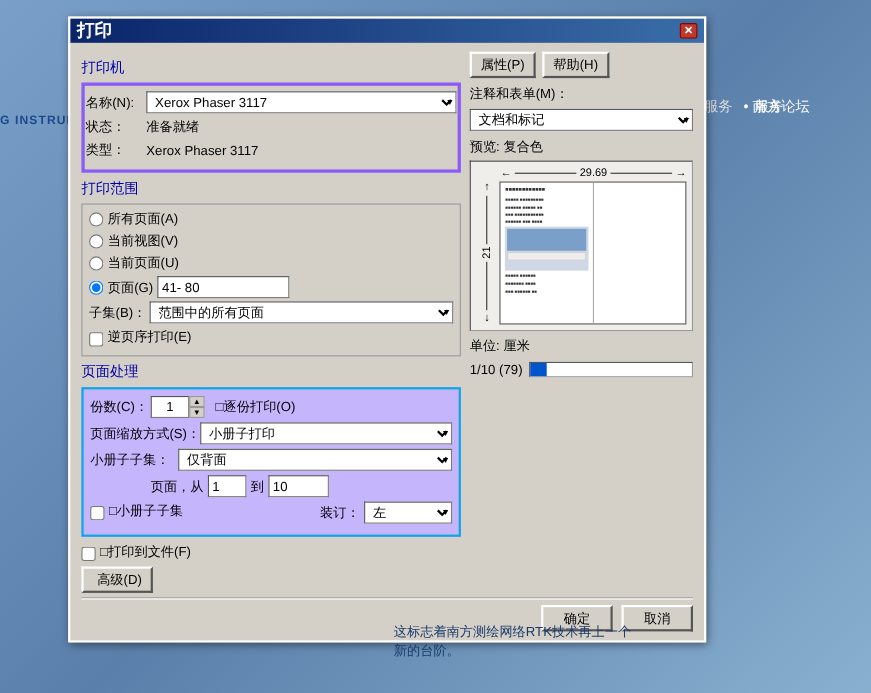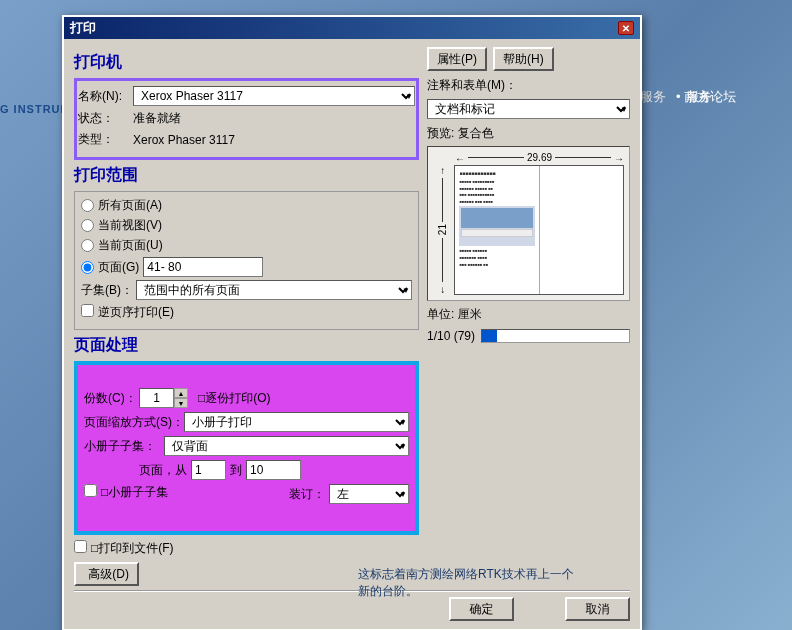--- a/index.html
+++ b/index.html
@@ -45,21 +45,21 @@
     .title-bar {
       background: linear-gradient(to right, #0a246a, #3a6ea8);
       color: #fff;
       padding: 3px 6px;
       display: flex;
       align-items: center;
       justify-content: space-between;
       height: 22px;
     }
     .title-bar-text {
-      font-size: 13px;
+      font-size: 16px;
       font-weight: bold;
     }
     .title-bar-close {
       width: 16px;
       height: 14px;
       background: #c0392b;
       border: 1px solid #8b0000;
       border-radius: 2px;
       cursor: pointer;
       display: flex;
@@ -72,22 +72,22 @@
 
     
     .dialog-body {
       padding: 8px 10px;
       background: #d4d0c8;
     }
 
     
     .section-header {
       color: #0000aa;
-      font-size: 16px;
-      font-weight: bold;
+      font-size: 13px;
+      font-weight: normal;
       margin-bottom: 5px;
       margin-top: 5px;
     }
 
     
     .form-row {
       display: flex;
       align-items: center;
       margin-bottom: 4px;
     }
@@ -150,21 +150,21 @@
       align-items: center;
       margin-bottom: 3px;
     }
     .radio-row input[type=radio] {
       margin-right: 4px;
     }
 
     
     .check-row {
       display: flex;
-      align-items: flex-start;
+      align-items: flex-end;
       margin-bottom: 3px;
     }
     .check-row input[type=checkbox] {
       margin-right: 4px;
     }
 
     
     .spinbox {
       display: inline-flex;
       align-items: center;
@@ -362,21 +362,21 @@
           </div>
 
           <div class="check-row">
             <input type="checkbox" style="">
             <span>逆页序打印(E)</span>
           </div>
         </div>
 
         
         <div class="section-header">页面处理</div>
-        <div style="background:#d946ef;border:4px solid #0ea5e9;padding:23px 6px;margin-bottom:5px;">
+        <div style="background:#c4b5fd;border:2px solid #0ea5e9;padding:6px 6px;margin-bottom:5px;">
 
           <div class="form-row">
             <span class="form-label">份数(C)：</span>
             <div class="spinbox">
               <input type="text" class="spinbox-input" value="1" style="">
               <div class="spinbox-btns">
                 <div class="spinbox-btn">▲</div>
                 <div class="spinbox-btn">▼</div>
               </div>
             </div>
@@ -504,21 +504,21 @@
             <div class="progress-bar-fill"></div>
           </div>
         </div>
 
       </div>
     </div>
 
     <hr class="separator">
     <div style="display:flex;justify-content:flex-end;gap:8px;margin-top:5px;">
       <button class="win-button" style="min-width:65px;">确定</button>
-      <button class="win-button" style="min-width:65px;margin-left:43px;">取消</button>
+      <button class="win-button" style="min-width:65px;">取消</button>
     </div>
 
   </div>
 </div>
 
 <div class="bg-footer">
   <div>这标志着南方测绘网络RTK技术再上一个</div>
   <div>新的台阶。</div>
 </div>
 

